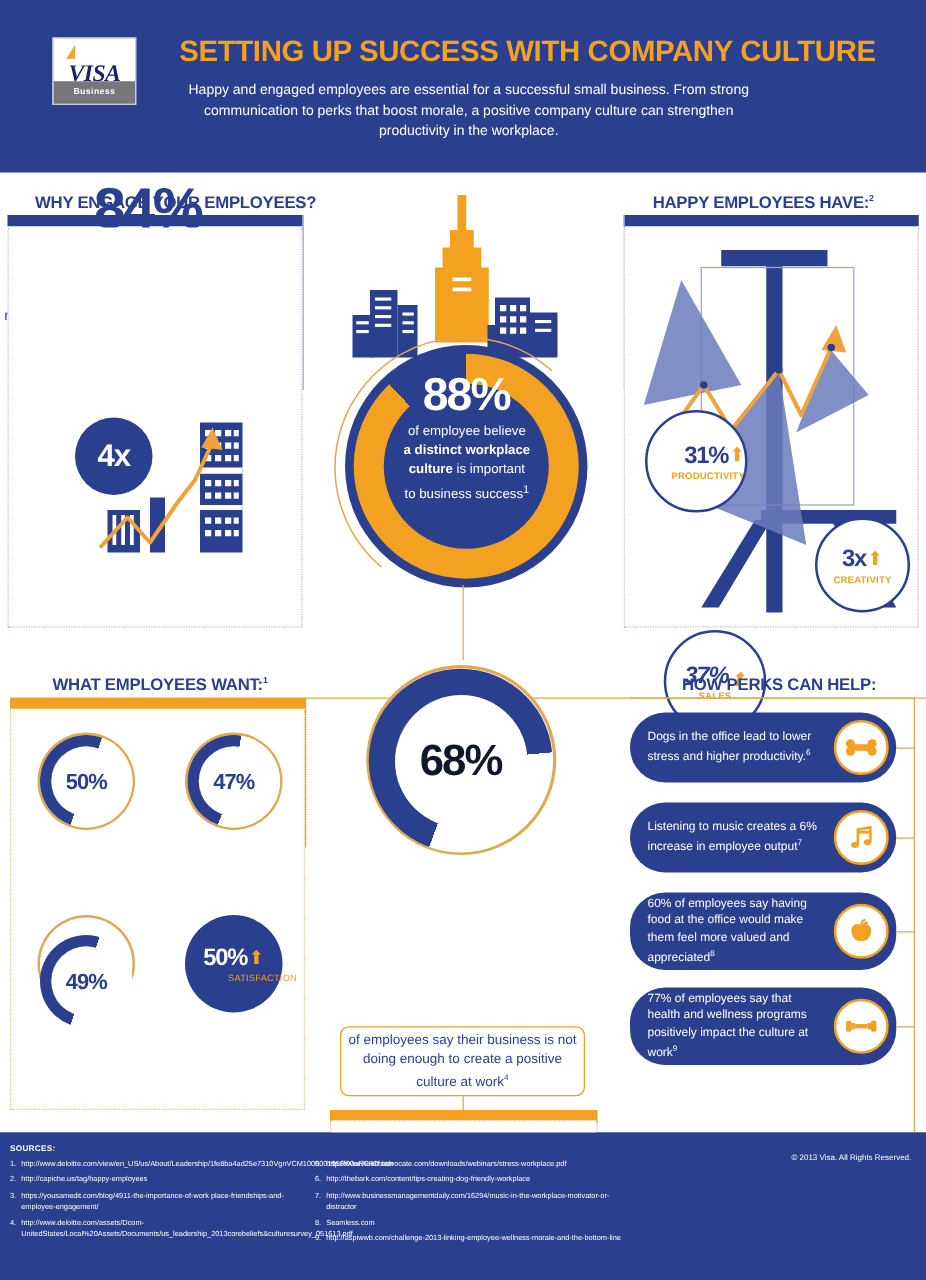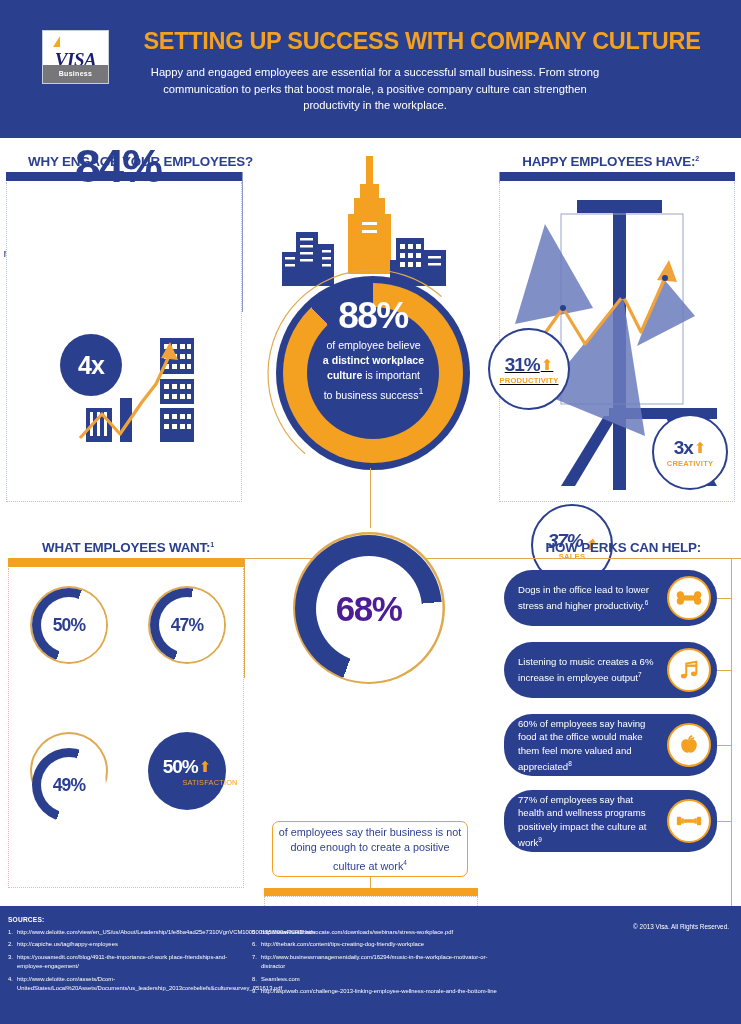--- a/index.html
+++ b/index.html
@@ -343,21 +343,21 @@
       <polygon points="118,110 140,250 38,208" fill="#6b7bbd" opacity="0.85"></polygon>
       <polygon points="158,92 190,130 132,160" fill="#6b7bbd" opacity="0.85"></polygon>
 
       <polyline points="18,178 58,122 80,158 118,110 136,146 160,92" fill="none" stroke="#f0a33a" stroke-width="3.2" stroke-linejoin="round"></polyline>
       <polygon points="164,74 172,96 152,94" fill="#f0a33a"></polygon>
       <circle cx="58" cy="122" r="3" fill="#2b3f8f"></circle>
       <circle cx="118" cy="110" r="3" fill="#2b3f8f"></circle>
       <circle cx="160" cy="92" r="3" fill="#2b3f8f"></circle>
     </svg>
 
-    <div style="position:absolute; left:488px; top:190px; width:82px; height:82px; border-radius:50%; background:#fff; border:2.5px solid #2b3f8f; display:flex; flex-direction:column; align-items:center; justify-content:center;text-decoration:underline;">
+    <div style="position:absolute; left:516px; top:190px; width:82px; height:82px; border-radius:50%; background:#fff; border:2.5px solid #2b3f8f; display:flex; flex-direction:column; align-items:flex-end; justify-content:center;">
       <div style="display:flex; align-items:center; gap:1px;">
         <span style="color:#2b3f8f; font-size:19px; font-weight:bold; letter-spacing:-1px;">31%</span>
         <span style="color:#f4a020; font-size:15px; line-height:15px;">⬆</span>
       </div>
       <div style="color:#f4a020; font-size:7.6px; font-weight:bold; letter-spacing:0.2px;">PRODUCTIVITY</div>
     </div>
 
     <div style="position:absolute; left:652px; top:276px; width:76px; height:76px; border-radius:50%; background:#fff; border:2.5px solid #2b3f8f; display:flex; flex-direction:column; align-items:center; justify-content:center;">
       <div style="display:flex; align-items:center; gap:1px;">
         <span style="color:#2b3f8f; font-size:19px; font-weight:bold; letter-spacing:-1px;">3x</span>
@@ -430,21 +430,21 @@
     </div>
 
     <div class="line" style="left:244px; top:420px; width:500px; height:1.2px;"></div>
 
     <div class="donut" style="left:293px; top:394px; width:152px; height:152px; background:#e0a94e;">
       <div class="hole" style="width:147px; height:147px;"></div>
     </div>
     <div class="donut" style="left:295px; top:397px; width:147px; height:147px;
          background: conic-gradient(from 200deg, #2b3f8f 0% 68%, #ffffff 68% 100%);">
       <div class="hole" style="width:106px; height:106px;">
-        <span style="color:#4c1d95; font-size:35px; font-weight:bold; letter-spacing:-1.5px;">68%</span>
+        <span style="color:#0f172a; font-size:35px; font-weight:bold; letter-spacing:-1.5px;">68%</span>
       </div>
     </div>
 
     <div class="callout">
       <div class="ctxt"><span>of employees say their business is not doing enough to create a positive culture at work</span><sup>4</sup></div>
     </div>
     <div class="line" style="left:370px; top:739px; width:1.2px; height:12px;"></div>
 
     <div class="breaks-bar"></div>
     <div class="breaks">

